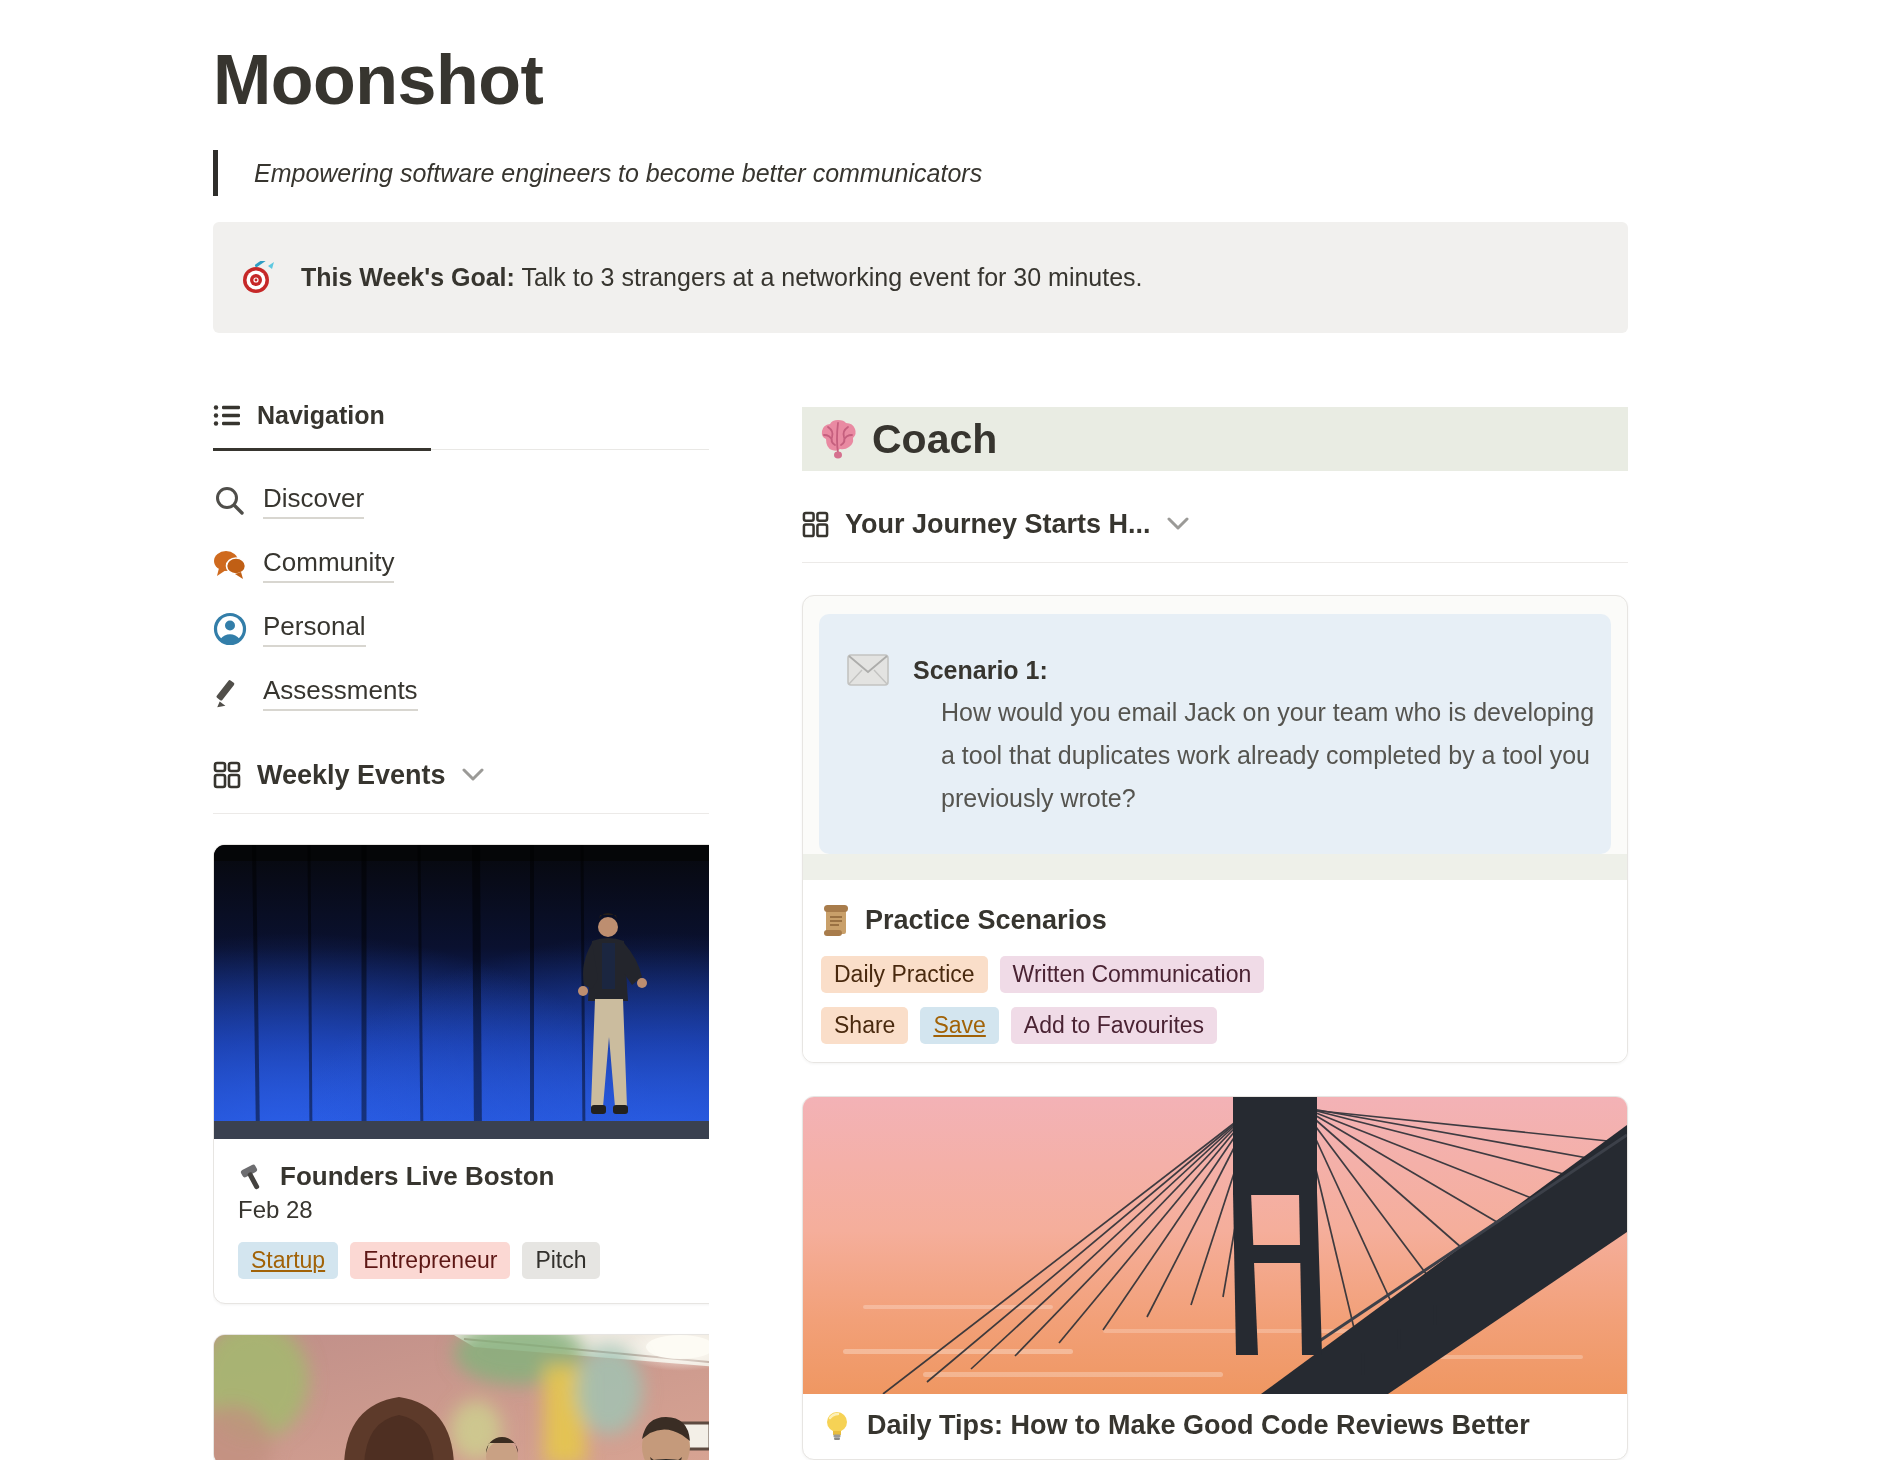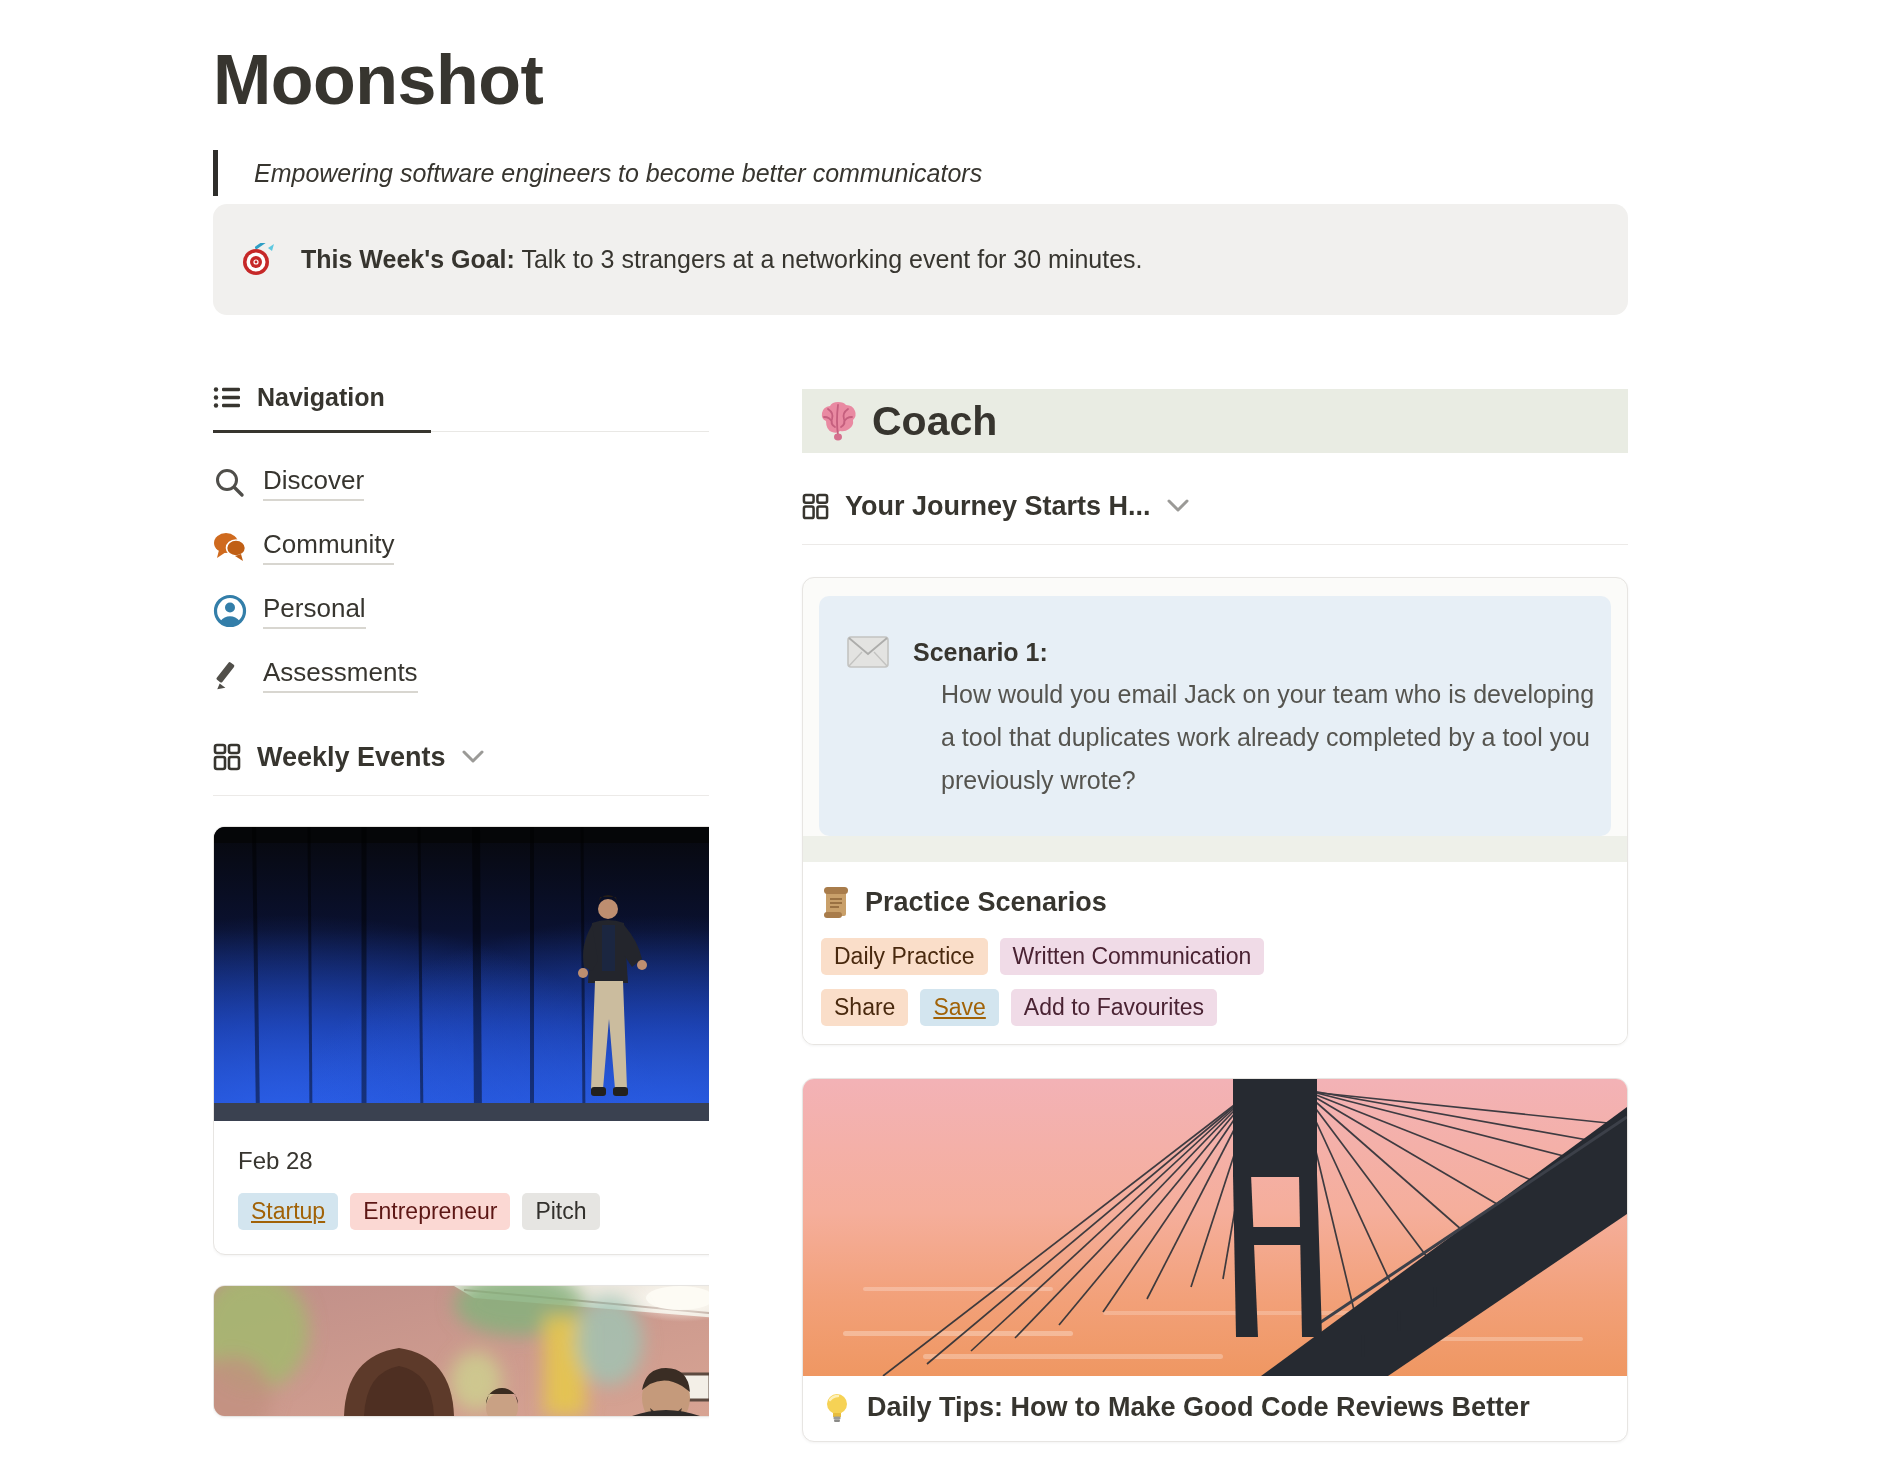--- a/index.html
+++ b/index.html
@@ -5,21 +5,21 @@
   * { margin:0; padding:0; box-sizing:border-box; }
   html,body { width:1896px; height:1460px; overflow:hidden; background:#ffffff;
     font-family:"Liberation Sans","DejaVu Sans",sans-serif; color:#37352f; }
   .page { width:1415px; margin-left:213px; }
 
   
   .title { margin-top:40px; font-size:70px; font-weight:800; letter-spacing:-0.5px; }
   .quote { margin-top:30px; display:flex; align-items:center; }
   .quote-bar { width:5px; height:46px; background:#2f2e2b; margin-right:36px; }
   .quote-text { font-size:25px; font-style:italic; }
-  .callout { margin-top:8px; height:111px; background:#f1f0ee; border-radius:14px;
+  .callout { margin-top:26px; height:111px; background:#f1f0ee; border-radius:6px;
     display:flex; align-items:center; padding:0 28px; }
   .callout-icon { width:34px; height:34px; margin-right:26px; flex:0 0 auto; }
   .callout-text { font-size:25px; }
   .callout-text b { font-weight:700; }
 
   
   .columns { margin-top:62px; display:flex; }
   .col-left { width:496px; flex:0 0 496px; margin-right:93px; overflow:hidden; }
   .col-right { width:826px; flex:0 0 826px; }
 
@@ -241,20 +241,29 @@
             <path d="M378 98 q-12 20 -8 42 l8 4 6 -10" fill="#23252c"></path>
             <path d="M410 98 q14 16 18 34 l-10 8 -8 -12" fill="#23252c"></path>
             <circle cx="369" cy="146" r="5" fill="#bd8e70"></circle>
             <circle cx="428" cy="138" r="5" fill="#bd8e70"></circle>
             <path d="M381 154 h28 l4 108 h-12 l-6 -70 -6 70 h-12 Z" fill="#cbbc9e"></path>
             <rect x="377" y="260" width="15" height="9" rx="3" fill="#23211e"></rect>
             <rect x="399" y="260" width="15" height="9" rx="3" fill="#23211e"></rect>
           </g>
         </svg>
         <div class="event-body">
+          <div class="card-title-row">
+            <span class="ic">
+              <svg viewBox="0 0 28 28" width="28" height="28">
+                <rect x="3" y="4" width="16" height="8" rx="2.5" fill="#6d6d70" transform="rotate(-28 11 8)"></rect>
+                <rect x="13" y="9" width="5" height="18" rx="2" fill="#44423f" transform="rotate(-28 15 18)"></rect>
+              </svg>
+            </span>
+            <span class="card-title">Founders Live Boston</span>
+          </div>
           <div class="card-date">Feb 28</div>
           <div class="tags">
             <span class="chip blue">Startup</span>
             <span class="chip red">Entrepreneur</span>
             <span class="chip gray">Pitch</span>
           </div>
         </div>
       </div>
 
       <div class="event-card">

